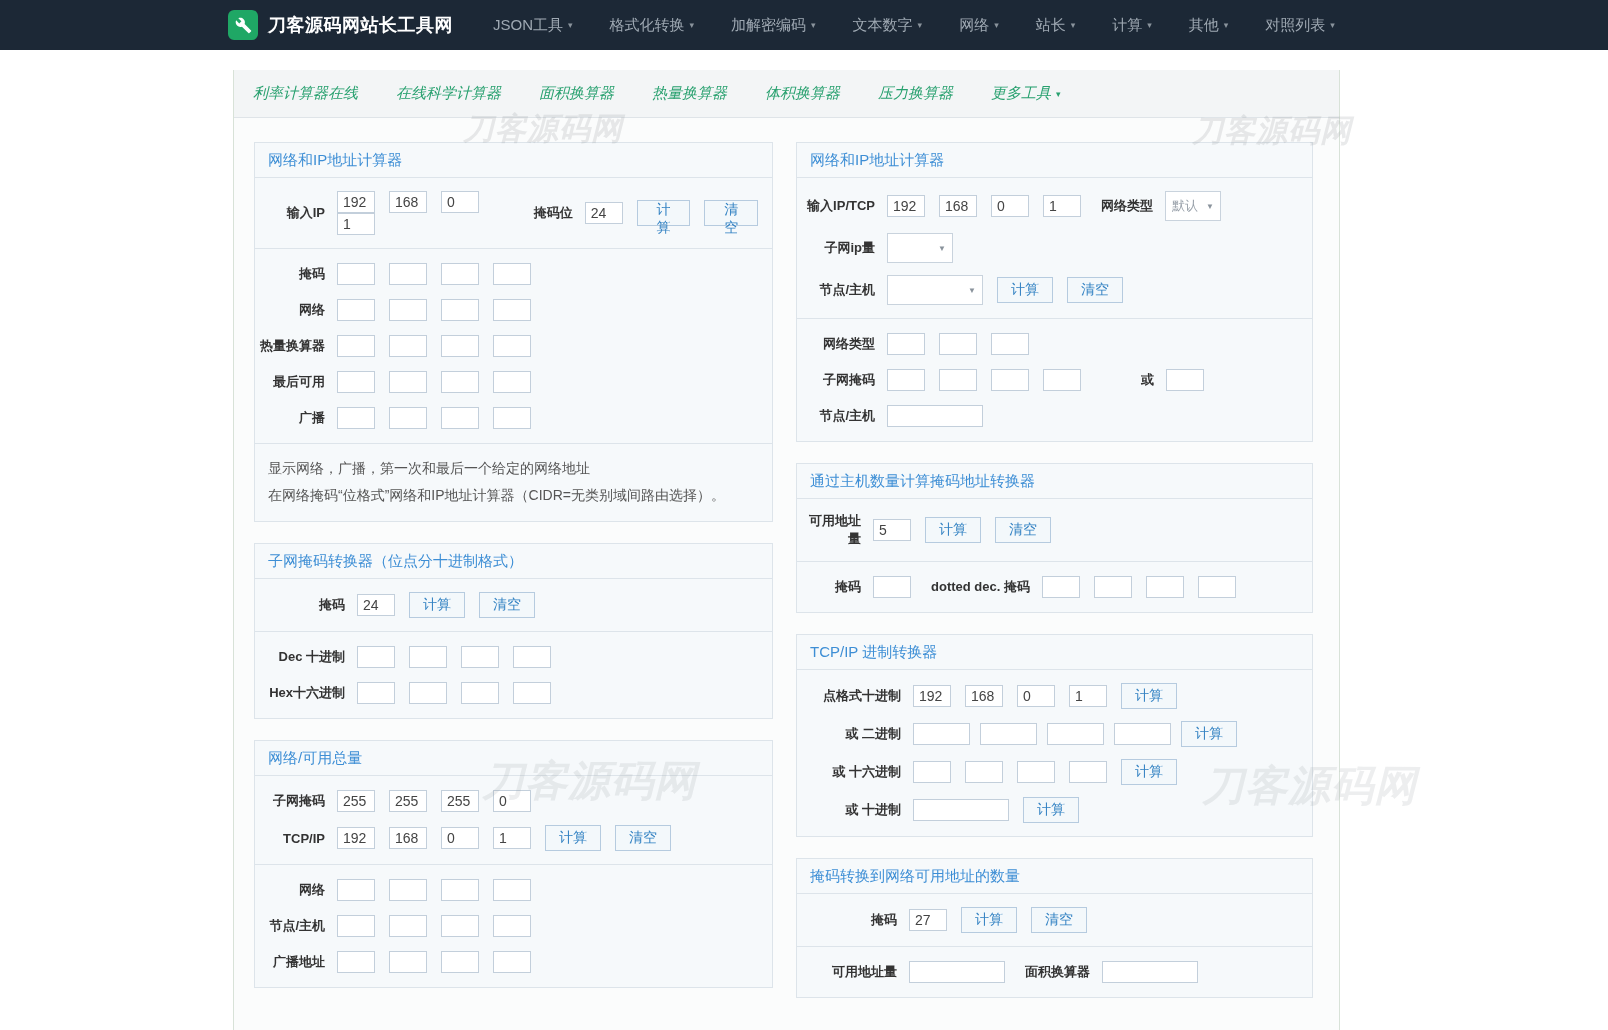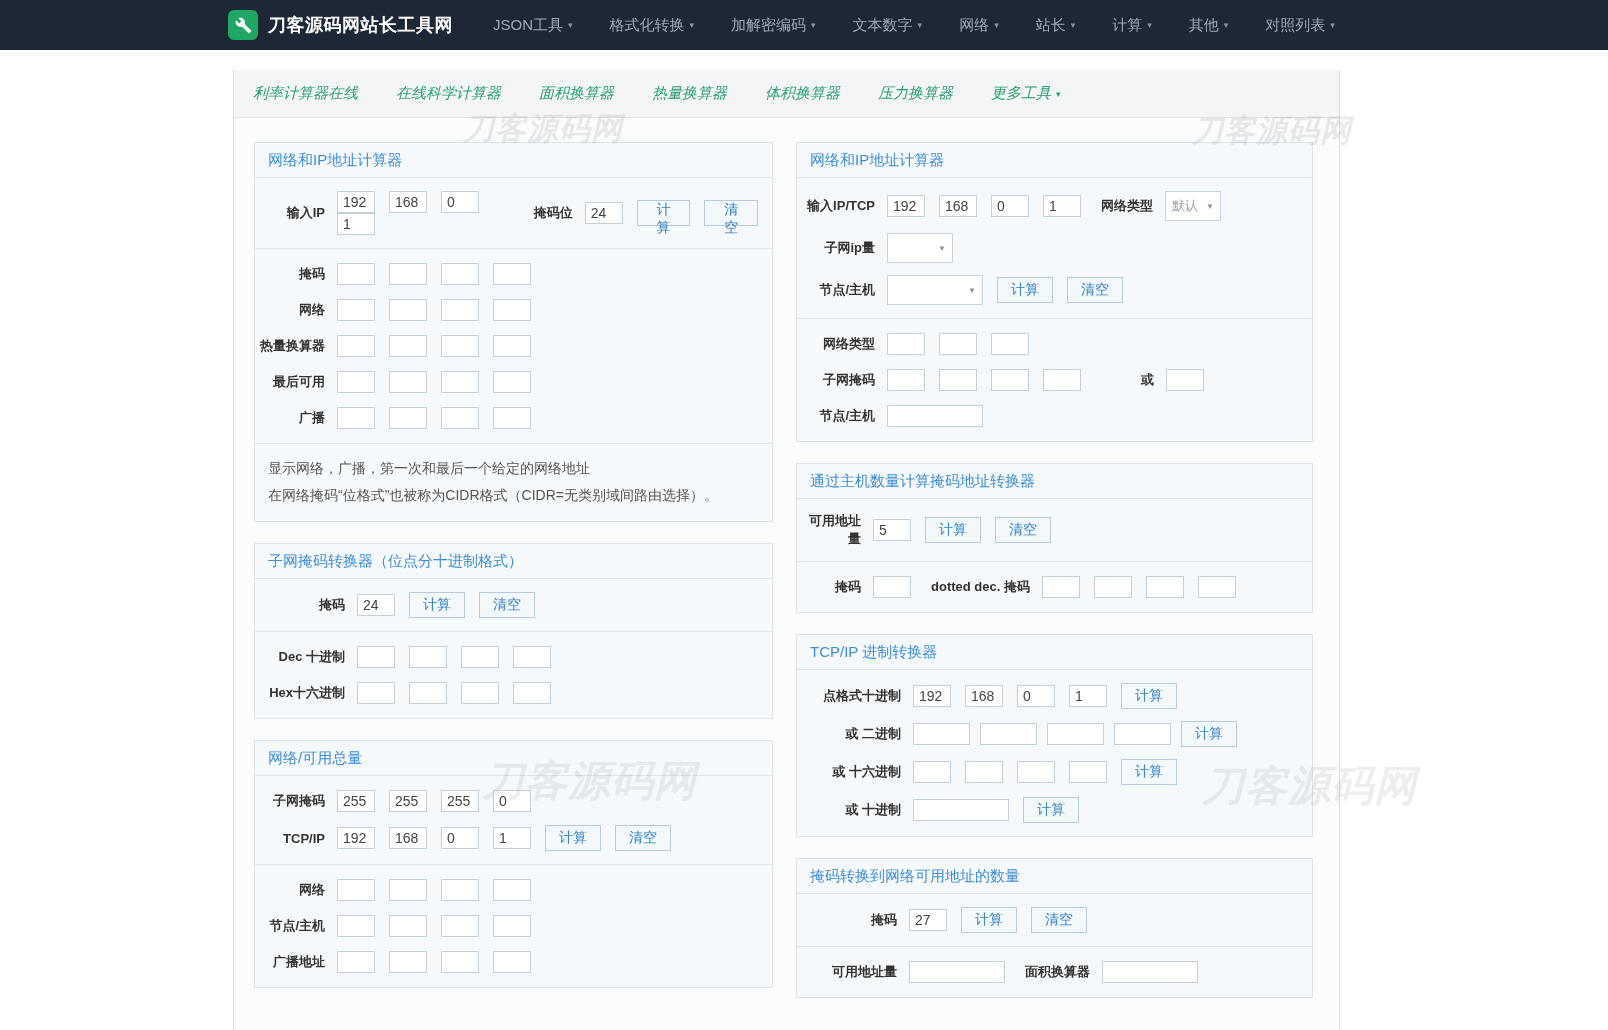--- a/index.html
+++ b/index.html
@@ -152,21 +152,21 @@
             <label class="flabel w70">最后可用</label>
             <span><input class="ibox" style=""><input class="ibox" style=""><input class="ibox" style=""><input class="ibox" style=""></span>
           </div>
           <div class="frow">
             <label class="flabel w70">广播</label>
             <span><input class="ibox" style=""><input class="ibox" style=""><input class="ibox" style=""><input class="ibox" style=""></span>
           </div>
         </div>
         <div class="psec note">
           <p>显示网络，广播，第一次和最后一个给定的网络地址</p>
-          <p>在网络掩码“位格式”也被称为CIDR格式（CIDR=无类别域间路由选择）。</p>
+          <p>在网络掩码“位格式”网络和IP地址计算器（CIDR=无类别域间路由选择）。</p>
         </div>
       </section>
 
       <section class="panel">
         <h2 class="phead">子网掩码转换器（位点分十进制格式）</h2>
         <div class="psec">
           <div class="frow">
             <label class="flabel w90">掩码</label>
             <input class="ibox" value="24" style="">
             <button class="btn">计算</button>

